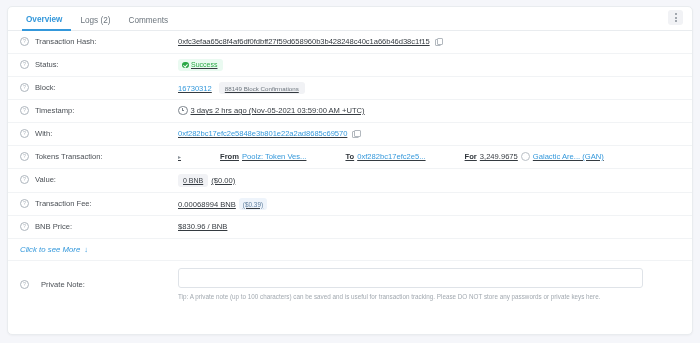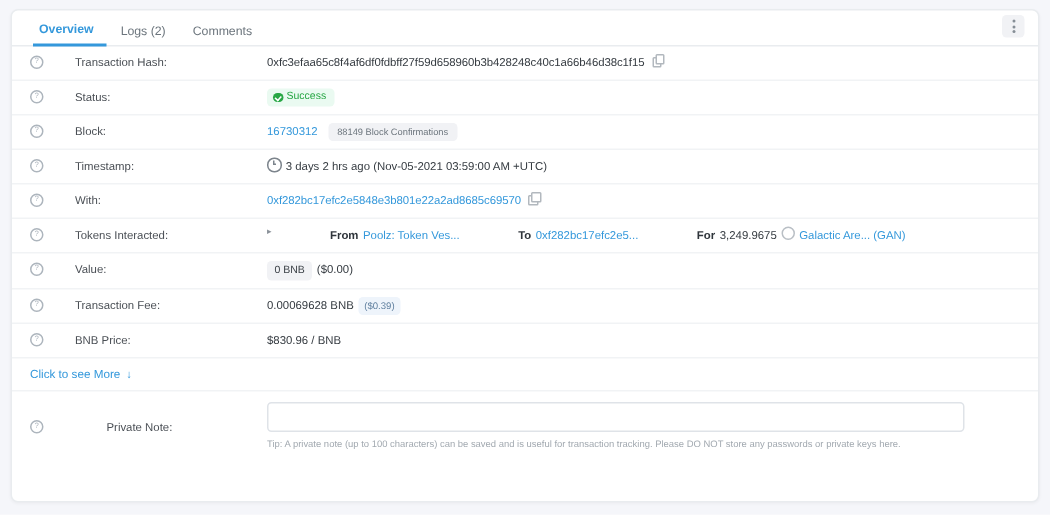--- a/index.html
+++ b/index.html
@@ -91,33 +91,34 @@
   }
   .label {
     width: 170px;
     flex: 0 0 170px;
     padding-left: 12px;
     box-sizing: border-box;
     font-size: 7.6px;
     color: #4a4f55;
     display: flex;
     align-items: center;
-    gap: 21px;
+    gap: 6px;
     line-height: 11px;
   }
   .value {
     flex: 1;
     font-size: 7.6px;
     color: #353b41;
     display: flex;
-    align-items: flex-start;
+    align-items: center;
     flex-wrap: wrap;
     gap: 3px;
     line-height: 11px;
     padding-right: 10px;
+    text-decoration: underline;
   }
   .qmark {
     display: inline-block;
     width: 7px;
     height: 7px;
     line-height: 7px;
     text-align: center;
     border: 0.7px solid #adb5bd;
     border-radius: 50%;
     font-size: 5.2px;
@@ -264,20 +265,21 @@
   
   .seemore-row {
     display: flex;
     align-items: center;
     gap: 4px;
     padding: 6px 0 6px 12px;
     border-bottom: 1px solid #f1f3f5;
     font-size: 7.8px;
     color: #3498db;
     cursor: pointer;
+    font-style: italic;
   }
   .down-arrow {
     font-size: 7.5px;
     line-height: 8px;
     color: #3498db;
   }
 
   
   .note-row {
     display: flex;
@@ -383,21 +385,21 @@
         <div class="value">
           <span class="link mono">0xf282bc17efc2e5848e3b801e22a2ad8685c69570</span>
           <span class="copy-icon"></span>
         </div>
       </div>
 
 
       <div class="row">
         <div class="label">
           <span class="qmark">?</span>
-          <span>Tokens Interacted:</span>
+          <span>Tokens Transaction:</span>
         </div>
         <div class="value">
           <span class="arrow-bullet">▸</span>
           <span class="bold">From</span>
           <span class="link">Poolz: Token Ves...</span>
           <span class="bold">To</span>
           <span class="link">0xf282bc17efc2e5...</span>
           <span class="bold">For</span>
           <span>3,249.9675</span>
           <span class="token-icon"></span>
@@ -415,21 +417,21 @@
           <span>($0.00)</span>
         </div>
       </div>
 
       <div class="row">
         <div class="label">
           <span class="qmark">?</span>
           <span>Transaction Fee:</span>
         </div>
         <div class="value">
-          <span>0.00069628 BNB</span>
+          <span>0.00068994 BNB</span>
           <span class="usd-pill">($0.39)</span>
         </div>
       </div>
 
       <div class="row">
         <div class="label">
           <span class="qmark">?</span>
           <span>BNB Price:</span>
         </div>
         <div class="value">

